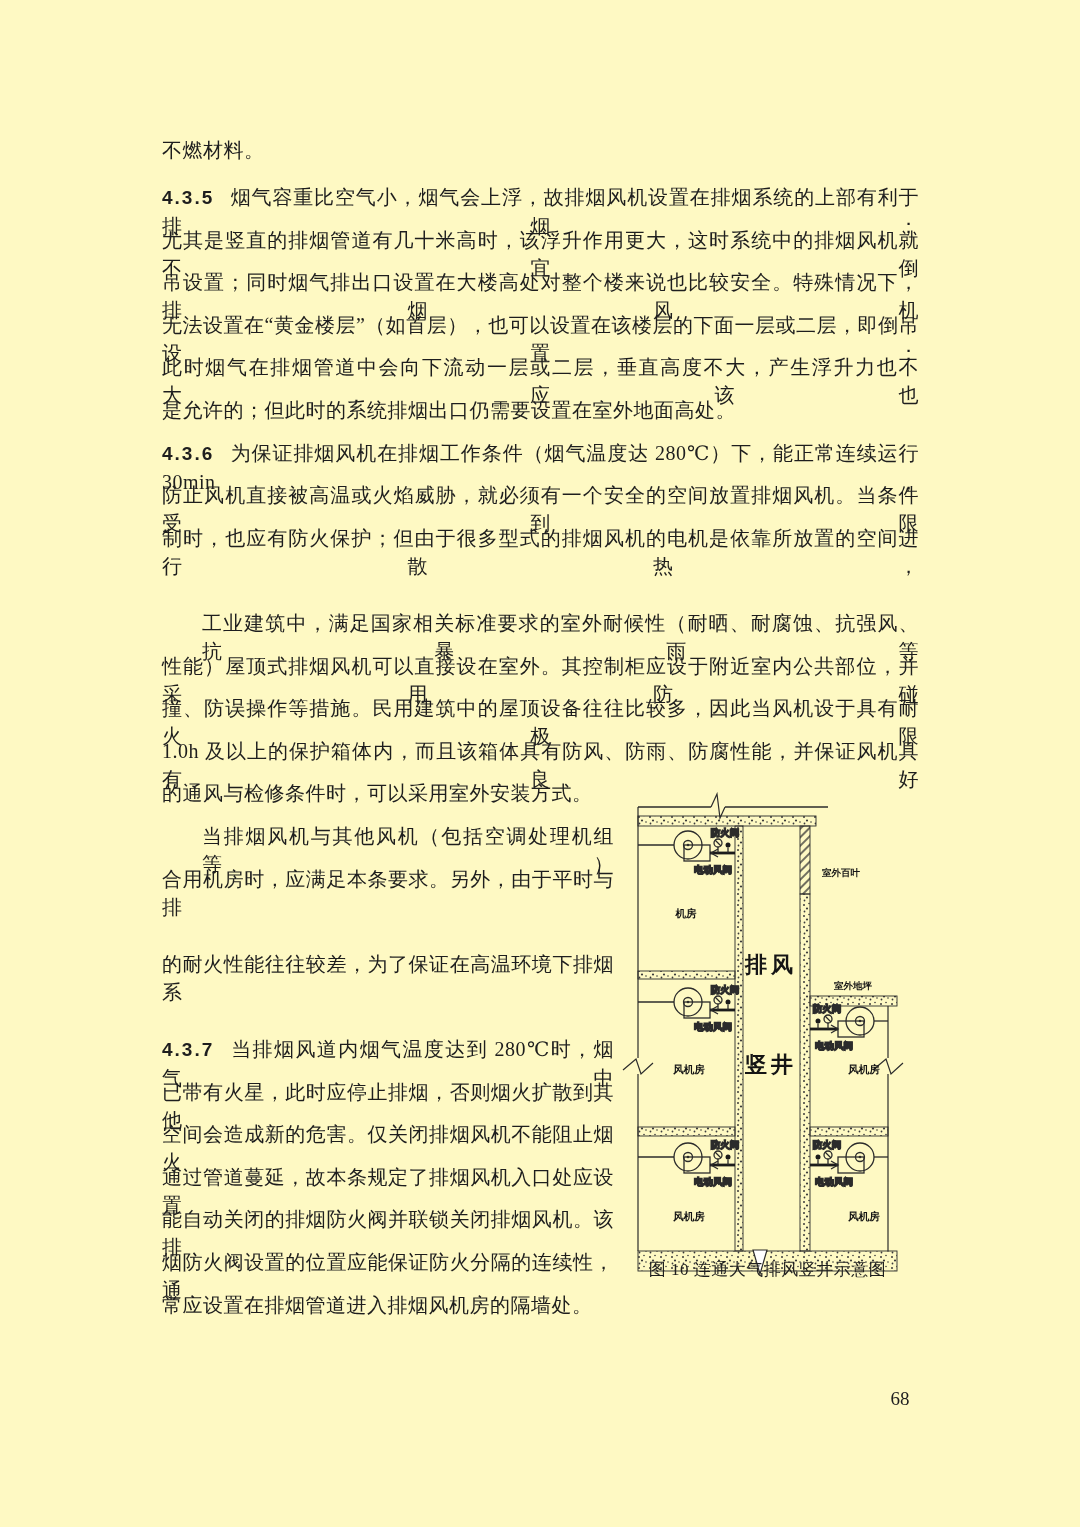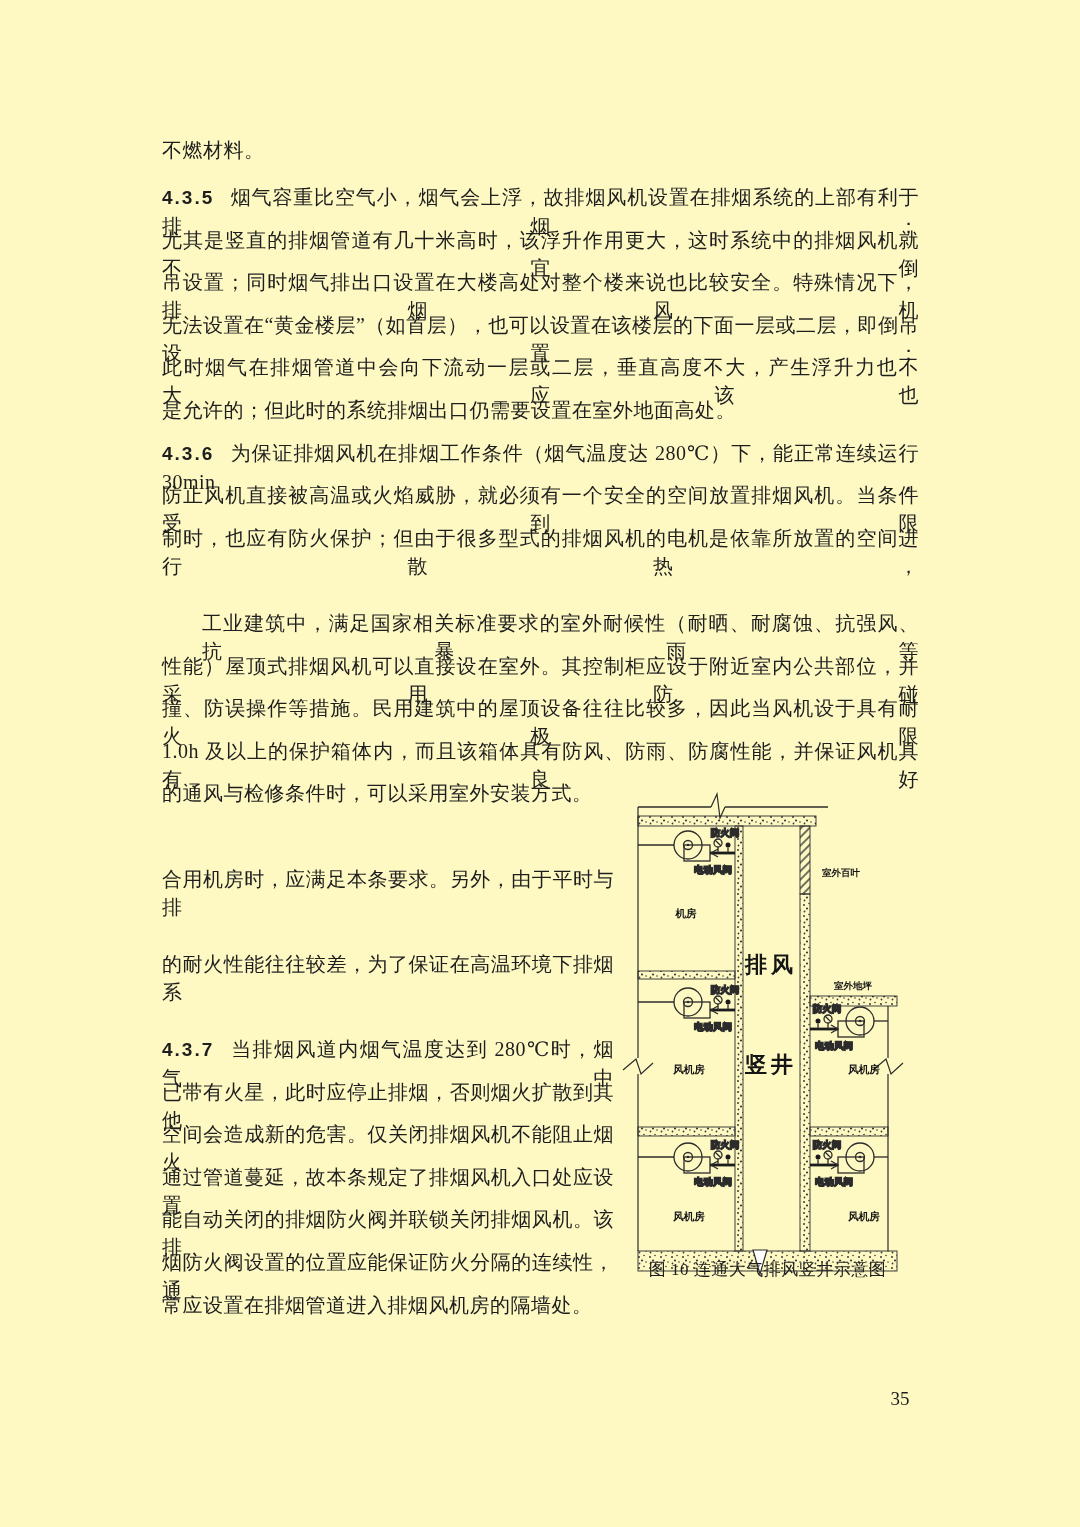--- a/index.html
+++ b/index.html
@@ -48,20 +48,21 @@
   <div class="ln w-full just" style="top:353px">此时烟气在排烟管道中会向下流动一层或二层，垂直高度不大，产生浮升力也不大，应该也</div>
   <div class="ln w-full" style="top:396px">是允许的；但此时的系统排烟出口仍需要设置在室外地面高处。</div>
   <div class="ln w-full just" style="top:439px"><span class="num">4.3.6</span><span>为保证排烟风机在排烟工作条件（烟气温度达 280℃）下，能正常连续运行 30min，</span></div>
   <div class="ln w-full just" style="top:481px">防止风机直接被高温或火焰威胁，就必须有一个安全的空间放置排烟风机。当条件受到限</div>
   <div class="ln w-full just" style="top:524px">制时，也应有防火保护；但由于很多型式的排烟风机的电机是依靠所放置的空间进行散热，</div>
   <div class="ln w-full just ind" style="top:609px">工业建筑中，满足国家相关标准要求的室外耐候性（耐晒、耐腐蚀、抗强风、抗暴雨等</div>
   <div class="ln w-full just" style="top:652px">性能）屋顶式排烟风机可以直接设在室外。其控制柜应设于附近室内公共部位，并采用防碰</div>
   <div class="ln w-full just" style="top:694px">撞、防误操作等措施。民用建筑中的屋顶设备往往比较多，因此当风机设于具有耐火极限</div>
   <div class="ln w-full just" style="top:737px">1.0h 及以上的保护箱体内，而且该箱体具有防风、防雨、防腐性能，并保证风机具有良好</div>
   <div class="ln w-col" style="top:779px">的通风与检修条件时，可以采用室外安装方式。</div>
+  <div class="ln w-col just ind" style="top:822px">当排烟风机与其他风机（包括空调处理机组等）</div>
   <div class="ln w-col just" style="top:865px">合用机房时，应满足本条要求。另外，由于平时与排</div>
   <div class="ln w-col just" style="top:950px">的耐火性能往往较差，为了保证在高温环境下排烟系</div>
   <div class="ln w-col just" style="top:1035px"><span class="num">4.3.7</span><span>当排烟风道内烟气温度达到 280℃时，烟气中</span></div>
   <div class="ln w-col just" style="top:1078px">已带有火星，此时应停止排烟，否则烟火扩散到其他</div>
   <div class="ln w-col just" style="top:1120px">空间会造成新的危害。仅关闭排烟风机不能阻止烟火</div>
   <div class="ln w-col just" style="top:1163px">通过管道蔓延，故本条规定了排烟风机入口处应设置</div>
   <div class="ln w-col just" style="top:1205px">能自动关闭的排烟防火阀并联锁关闭排烟风机。该排</div>
   <div class="ln w-col just" style="top:1248px">烟防火阀设置的位置应能保证防火分隔的连续性，通</div>
   <div class="ln w-col" style="top:1291px">常应设置在排烟管道进入排烟风机房的隔墙处。</div>
 
@@ -192,15 +193,15 @@
     <text class="room" x="249" y="428" text-anchor="middle">风机房</text>
 
     <text class="shaft" x="156" y="180" text-anchor="middle">排风</text>
     <text class="shaft" x="156" y="280" text-anchor="middle">竖井</text>
     <text class="lbl" x="226" y="84" text-anchor="middle">室外百叶</text>
     <text class="lbl" x="238" y="197" text-anchor="middle">室外地坪</text>
   </svg>
   </div>
 
   <div class="caption">图 10 连通大气排风竖井示意图</div>
-  <div class="pageno">35</div>
+  <div class="pageno">68</div>
 
 </div>
 
 </body></html>

